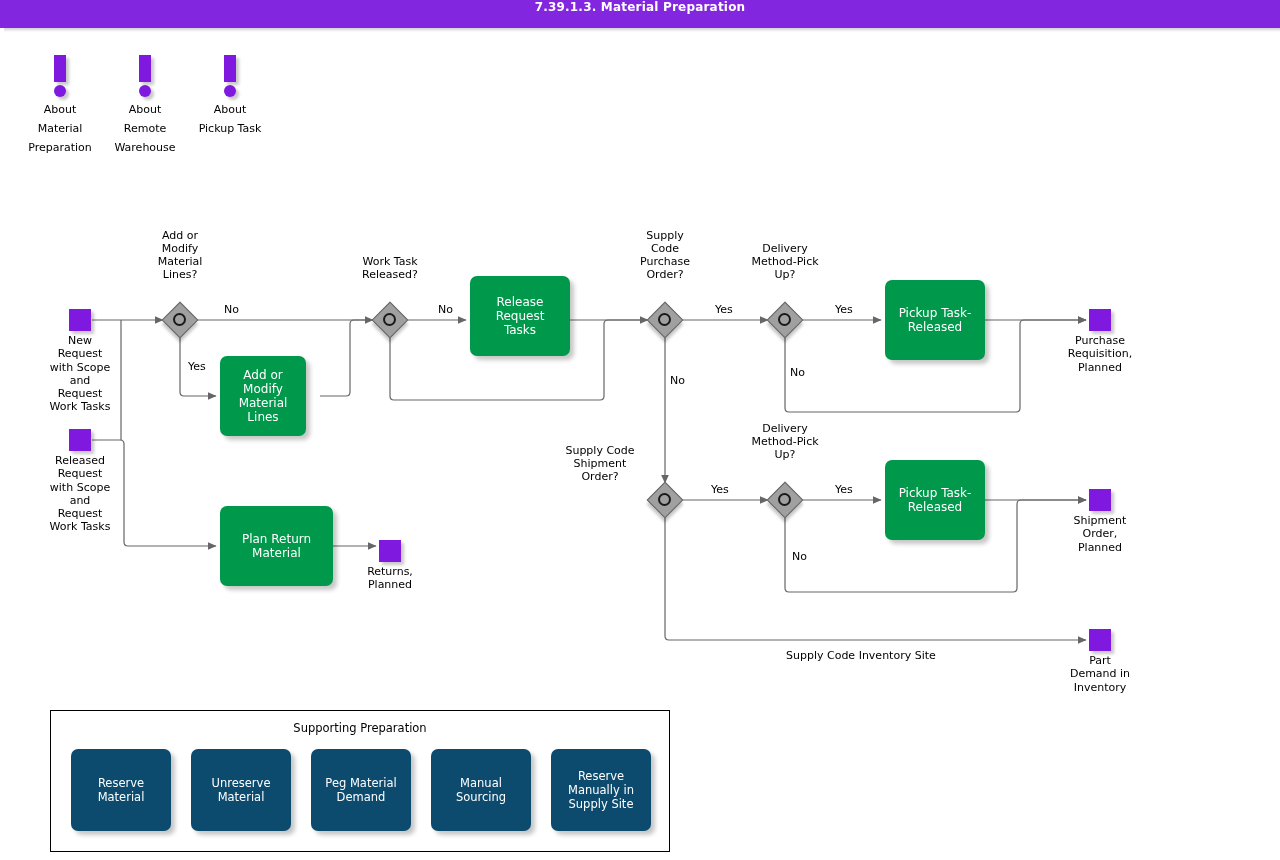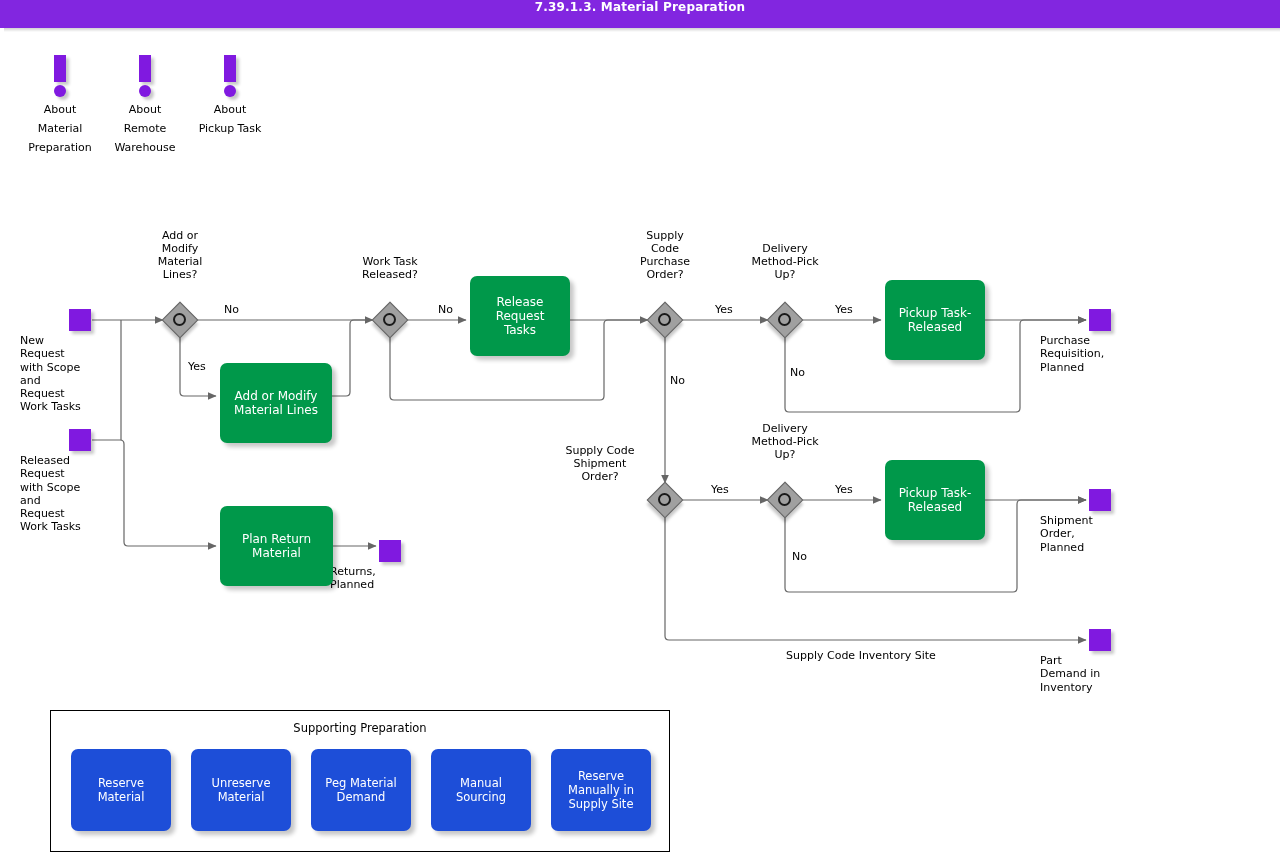--- a/index.html
+++ b/index.html
@@ -46,21 +46,21 @@
     margin-top:3px;
   }
 
   
   .event{position:absolute;width:120px;margin-left:-60px;}
   .event-box{
     width:22px;height:22px;background:#8019e0;margin:0 auto;
     box-shadow:3px 3px 3px rgba(0,0,0,0.22);
   }
   .event-label{
-    font-size:11px;color:#000;line-height:13.3px;
+    text-align:center;font-size:11px;color:#000;line-height:13.3px;
     margin-top:3px;
   }
 
   
   .task{
     position:absolute;
     background:#00984a;
     border-radius:7px;
     color:#ffffff;
     font-size:12px;line-height:14px;
@@ -99,21 +99,21 @@
     position:absolute;
     border:1.4px solid #000;background:#ffffff;
     box-sizing:border-box;
   }
   #support-title{
     position:absolute;width:100%;text-align:center;top:10px;
     font-size:11.5px;color:#000;
   }
   .support-task{
     position:absolute;
-    background:#1d4ed8;border-radius:7px;color:#fff;
+    background:#0c4a6e;border-radius:7px;color:#fff;
     font-size:11.5px;line-height:14px;
     display:flex;align-items:center;justify-content:center;
     text-align:center;
     box-shadow:4px 4px 4px rgba(0,0,0,0.22);
     box-sizing:border-box;padding:0 4px;
   }
 </style>
 </head>
 <body>
 
@@ -225,21 +225,21 @@
   <div class="event" style="left:1100px;top:461px;">
     <div class="event-box"></div>
     <div class="event-label">Shipment<br>Order,<br>Planned</div>
   </div>
 
   <div class="event" style="left:1100px;top:601px;">
     <div class="event-box"></div>
     <div class="event-label">Part<br>Demand in<br>Inventory</div>
   </div>
 
-  <div class="task" style="left:220px;top:335px;width:112px;height:80px;">
+  <div class="task" style="left:220px;top:328px;width:86px;height:80px;">
     <span>Add or Modify<br>Material Lines</span>
   </div>
 
   <div class="task" style="left:470px;top:248px;width:100px;height:80px;">
     <span>Release Request<br>Tasks</span>
   </div>
 
   <div class="task" style="left:220px;top:478px;width:113px;height:80px;">
     <span>Plan Return<br>Material</span>
   </div>

